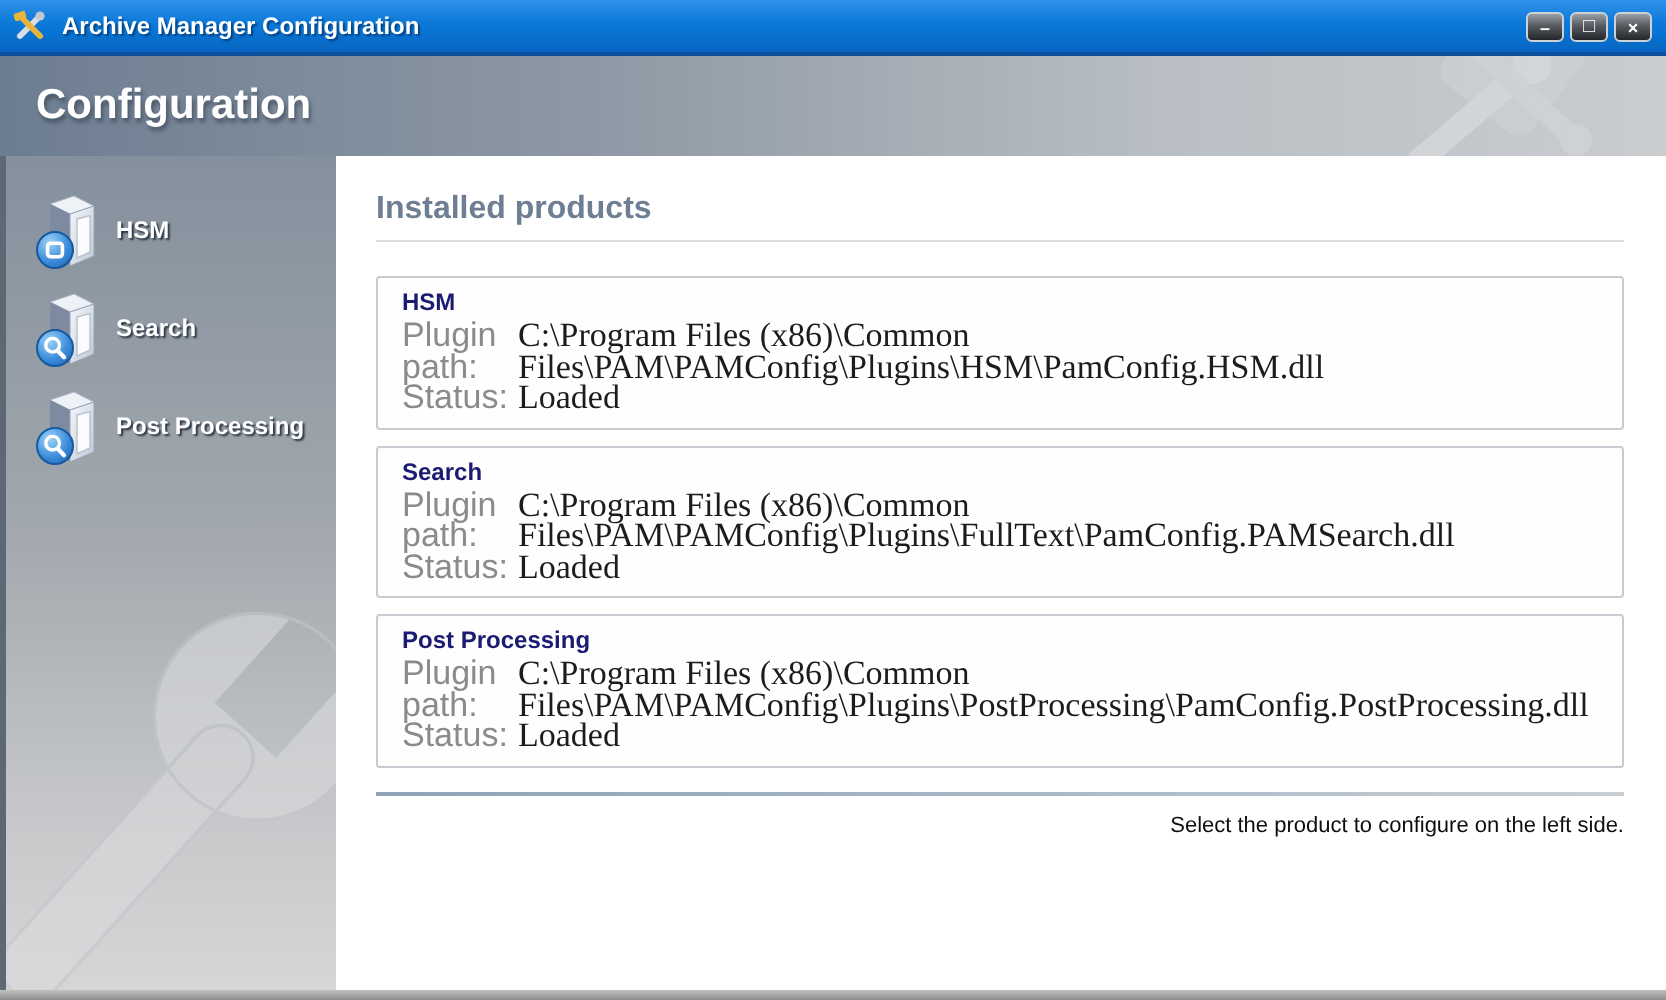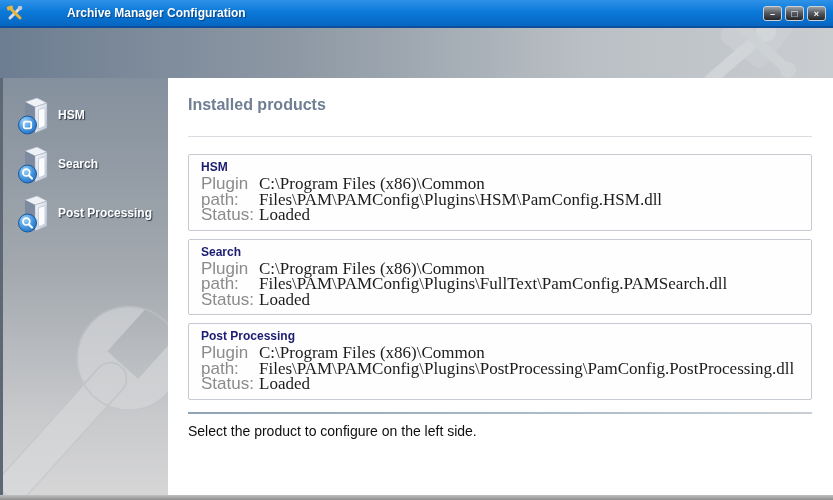--- a/index.html
+++ b/index.html
@@ -7,21 +7,21 @@
   .window{
     position:relative;width:833px;height:500px;overflow:hidden;
     font-family:"Liberation Sans",sans-serif;background:#fff;
     box-shadow:inset -1px 0 0 #b3b7bb;
   }
   
   .titlebar{
     position:absolute;top:0;left:0;width:100%;height:28px;
     background:linear-gradient(180deg,#2e92e8 0%,#0b79d8 45%,#0666c2 100%);
     border-bottom:2px solid #0d4f9c;
-    display:flex;align-items:center;gap:36px;
+    display:flex;align-items:center;
   }
   .titlebar-icon{margin:0 7px 0 6px;display:flex;}
   .titlebar-title{
     color:#fff;font-size:12px;font-weight:bold;
     text-shadow:1px 1px 1px rgba(0,40,90,.65);
   }
   .win-buttons{position:absolute;right:7px;top:6px;display:flex;gap:3px;}
   .win-btn{
     width:19px;height:15px;border:1px solid #ccd1d6;border-radius:3px;
     background:linear-gradient(180deg,#9aa0a6 0%,#585c62 45%,#232529 100%);
@@ -56,35 +56,35 @@
     text-shadow:1px 1px 1px rgba(25,35,50,.85);
   }
   
   .main{
     position:absolute;top:78px;left:168px;right:0;bottom:5px;
     background:#fff;border-top-left-radius:9px;
     padding:18px 21px 0 20px;
   }
   .main-heading{
     color:#6e7e93;font-size:16px;font-weight:bold;
-    padding-bottom:22px;border-bottom:1px solid #d9dde2;margin-bottom:17px;
+    padding-bottom:6px;border-bottom:1px solid #d9dde2;margin-bottom:17px;
   }
   .card{
     border:1px solid #c6cbd2;border-radius:2px;background:#fefefe;
     padding:5px 12px 7px 12px;margin-bottom:8px;
   }
   .card-title{color:#1b1b72;font-size:12px;font-weight:bold;line-height:15px;margin-bottom:1px;}
   .card-row{display:flex;font-size:17px;line-height:15.5px;}
   .card-row .lbl{width:58px;color:#8b8b8b;flex:none;}
   .card-row .val{color:#1c1c1c;font-family:Liberation Serif, serif;}
   .separator{
     height:2px;margin-top:12px;
     background:linear-gradient(90deg,#8ea3b6 0%,#a9bac8 55%,#c8ced3 100%);
   }
-  .footnote{margin-top:9px;font-size:14px;color:#0e0e0e;}
+  .footnote{margin-top:9px;font-size:11px;color:#0e0e0e;text-align:right;}
   
   .bottom-frame{
     position:absolute;bottom:0;left:0;width:100%;height:5px;
     background:linear-gradient(180deg,#c0c0c0 0%,#8e8e8e 100%);
   }
 </style>
 </head>
 <body>
 
 <svg width="0" height="0" style="position:absolute">
@@ -116,20 +116,21 @@
     </span>
     <span class="titlebar-title">Archive Manager Configuration</span>
     <div class="win-buttons">
       <button class="win-btn">–</button>
       <button class="win-btn max">□</button>
       <button class="win-btn">×</button>
     </div>
   </div>
 
   <div class="header">
+    <span class="header-title">Configuration</span>
     <svg class="header-art" width="115" height="50" viewBox="0 0 115 50">
       <g stroke-linecap="round" opacity="0.85">
         <rect x="40" y="-24" width="56" height="56" rx="9" transform="rotate(38 68 4)" fill="#ced2d6"></rect>
         <path d="M22 52 L78 4" stroke="#dadde0" stroke-width="12"></path>
         <circle cx="78" cy="4" r="10" fill="#dadde0"></circle>
         <path d="M50 -4 L102 44" stroke="#d3d7da" stroke-width="10"></path>
         <circle cx="100" cy="42" r="8" fill="#d3d7da"></circle>
       </g>
     </svg>
   </div>

